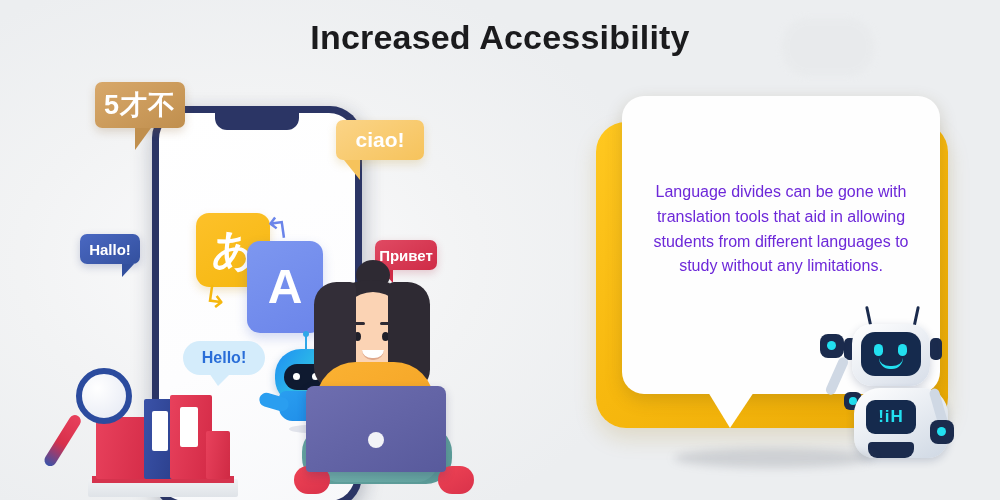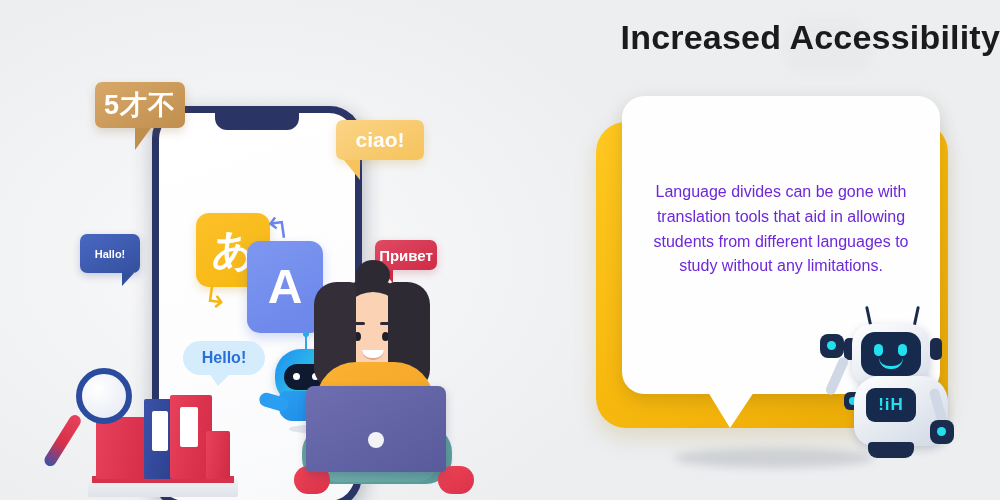--- a/index.html
+++ b/index.html
@@ -15,21 +15,21 @@
     overflow: hidden;
   }
   
   .bg-blob {
     position: absolute; left: 782px; top: 18px; width: 92px; height: 58px;
     border-radius: 26px; background: #e6e8ea; opacity: .55; filter: blur(3px);
   }
 
   
   .title {
-    position: absolute; left: 0; top: 18px; width: 1000px; text-align: right;
+    position: absolute; left: 0; top: 18px; width: 1000px; text-align: center;
     font-size: 34px; font-weight: bold; color: #1b1b1d; letter-spacing: .2px;
   }
 
   
   .illus { position: absolute; left: 60px; top: 62px; width: 420px; height: 430px; }
 
   .phone-shadow {
     position: absolute; left: 96px; top: 48px; width: 210px; height: 400px;
     border-radius: 34px; background: rgba(40,50,80,.10); filter: blur(8px);
   }
@@ -149,24 +149,24 @@
   .bub-privet {
     left: 315px; top: 178px; width: 62px; height: 30px;
     background: linear-gradient(150deg,#e04a63,#cf2b46);
     box-shadow: 0 3px 8px rgba(170,30,60,.22);
     font-size: 15px;
   }
   .bub-privet .tail { left: 6px; bottom: -13px;
     border-right: 12px solid #cf2b46; border-bottom: 13px solid transparent; }
 
   .bub-hallo {
-    left: 20px; top: 172px; width: 60px; height: 39px;
+    left: 20px; top: 172px; width: 60px; height: 30px;
     background: linear-gradient(150deg,#4a68c2,#33509e);
     box-shadow: 0 3px 8px rgba(30,50,120,.22);
-    font-size: 11px;
+    font-size: 15px;
   }
   .bub-hallo .tail { right: 6px; bottom: -13px;
     border-left: 12px solid #33509e; border-bottom: 13px solid transparent; }
 
   
   .books { position: absolute; left: 10px; top: 290px; width: 160px; height: 145px; }
   .bk { position: absolute; bottom: 0; border-radius: 2px; }
   .bk1 { left: 26px; bottom: 18px; width: 58px; height: 62px;
          background: linear-gradient(100deg,#e8415c,#d32a46); }
   .bk2 { left: 74px; bottom: 18px; width: 32px; height: 80px;
@@ -265,21 +265,21 @@
     background:#152a4d; }
   .w-eye { position:absolute; top:12px; width:9px; height:12px; border-radius:5px;
     background:#22e0f0; }
   .w-eye.l{ left:13px;} .w-eye.r{ left:37px;}
   .w-smile { position:absolute; left:18px; top:26px; width:24px; height:11px;
     border-bottom: 3px solid #22e0f0; border-radius: 0 0 14px 14px; }
   .w-ear { position:absolute; top:38px; width:12px; height:22px; border-radius:5px;
     background:#1b2b4d; }
   .w-ear.l{ left:26px;} .w-ear.r{ left:112px;}
   .w-body {
-    position:absolute; left:36px; top:76px; width:94px; height:70px;
+    position:absolute; left:36px; top:88px; width:94px; height:70px;
     border-radius: 26px 26px 20px 20px;
     background: linear-gradient(150deg,#ffffff,#cfd8e4);
     box-shadow: 0 3px 8px rgba(40,60,100,.20);
   }
   .w-chest { position:absolute; left:12px; top:12px; width:50px; height:34px; border-radius:9px;
     background:#152a4d; display:flex; align-items:center; justify-content:center;
     color:#22e0f0; font-size:17px; font-weight:bold; letter-spacing:1px; }
   .w-foot { position:absolute; left:50px; top:142px; width:46px; height:16px;
     border-radius: 4px 4px 9px 9px; background:#1b2b4d; }
   .w-armL { position:absolute; left:14px; top:56px; width:10px; height:40px;

